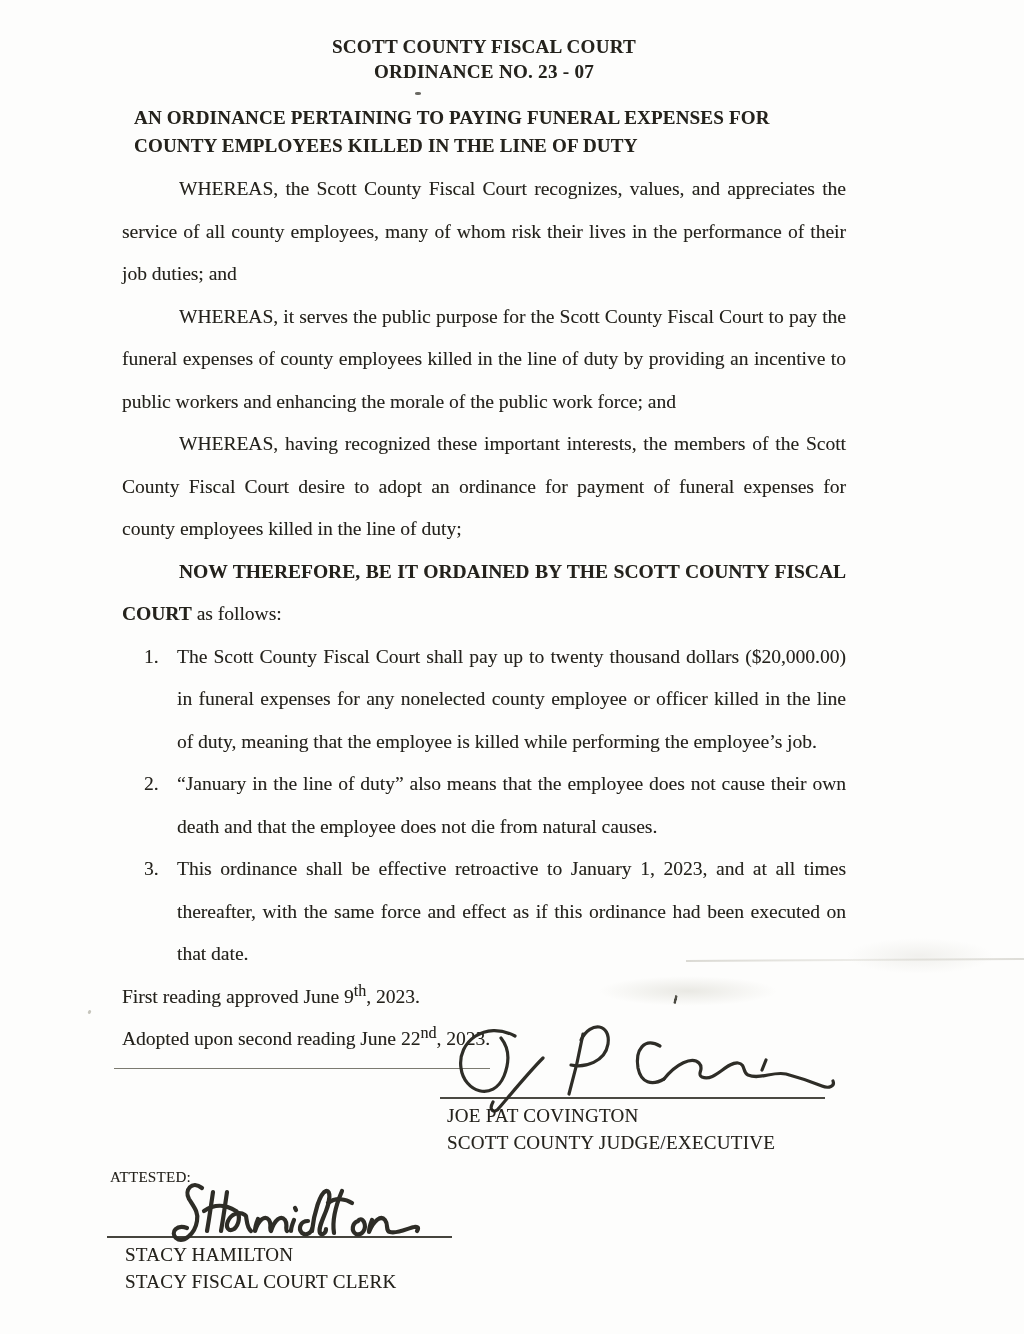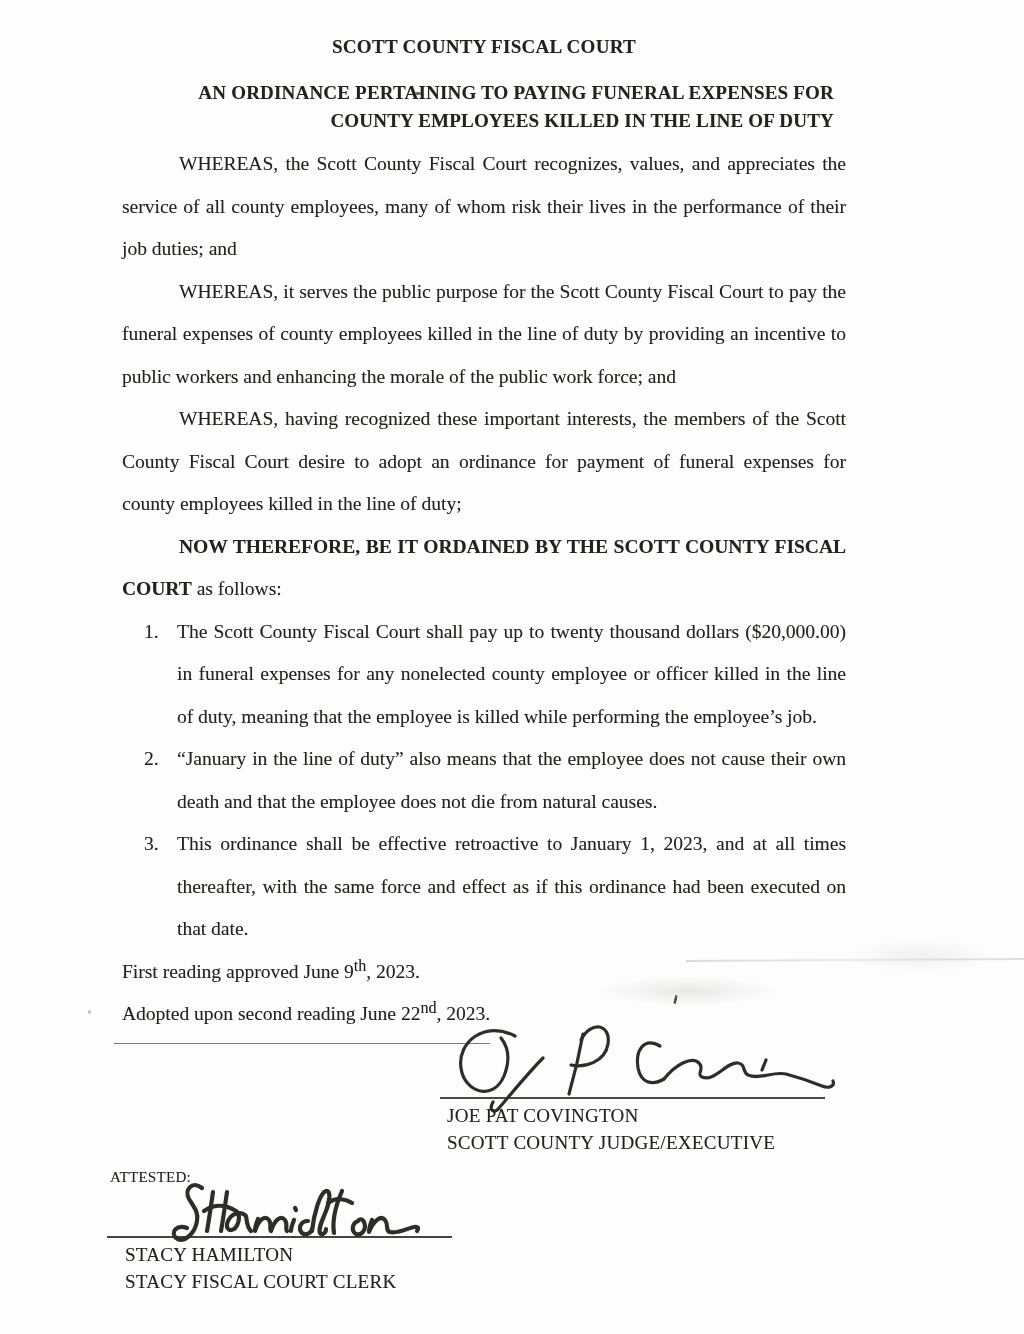--- a/index.html
+++ b/index.html
@@ -25,21 +25,21 @@
     padding-top: 34px;
   }
   .doc-title {
     text-align: center;
     font-weight: bold;
     font-size: 19px;
     line-height: 25px;
     letter-spacing: 0.3px;
   }
   .doc-subtitle {
-    text-align: right;
+    text-align: left;
     font-weight: bold;
     font-size: 19px;
     line-height: 28px;
     letter-spacing: 0.2px;
     max-width: 700px;
     margin: 20px auto 0 auto;
   }
   .bp {
     font-size: 19.5px;
     line-height: 42.5px;
@@ -200,20 +200,21 @@
   }
 </style>
 </head>
 <body>
 
 <div class="page">
 
   <div class="content">
 
     <div class="doc-title">SCOTT COUNTY FISCAL COURT</div>
+    <div class="doc-title">ORDINANCE NO. 23 - 07</div>
 
     <div class="doc-subtitle">AN ORDINANCE PERTAINING TO PAYING FUNERAL EXPENSES FOR COUNTY EMPLOYEES KILLED IN THE LINE OF DUTY</div>
 
     <p class="bp indent first">WHEREAS, the Scott County Fiscal Court recognizes, values, and appreciates the service of all county employees, many of whom risk their lives in the performance of their job duties; and</p>
     <p class="bp indent">WHEREAS, it serves the public purpose for the Scott County Fiscal Court to pay the funeral expenses of county employees killed in the line of duty by providing an incentive to public workers and enhancing the morale of the public work force; and</p>
     <p class="bp indent">WHEREAS, having recognized these important interests, the members of the Scott County Fiscal Court desire to adopt an ordinance for payment of funeral expenses for county employees killed in the line of duty;</p>
 
     <p class="bp indent"><span class="bold">NOW THEREFORE, BE IT ORDAINED BY THE SCOTT COUNTY FISCAL COURT</span><span> as follows:</span></p>
 
     <div>

